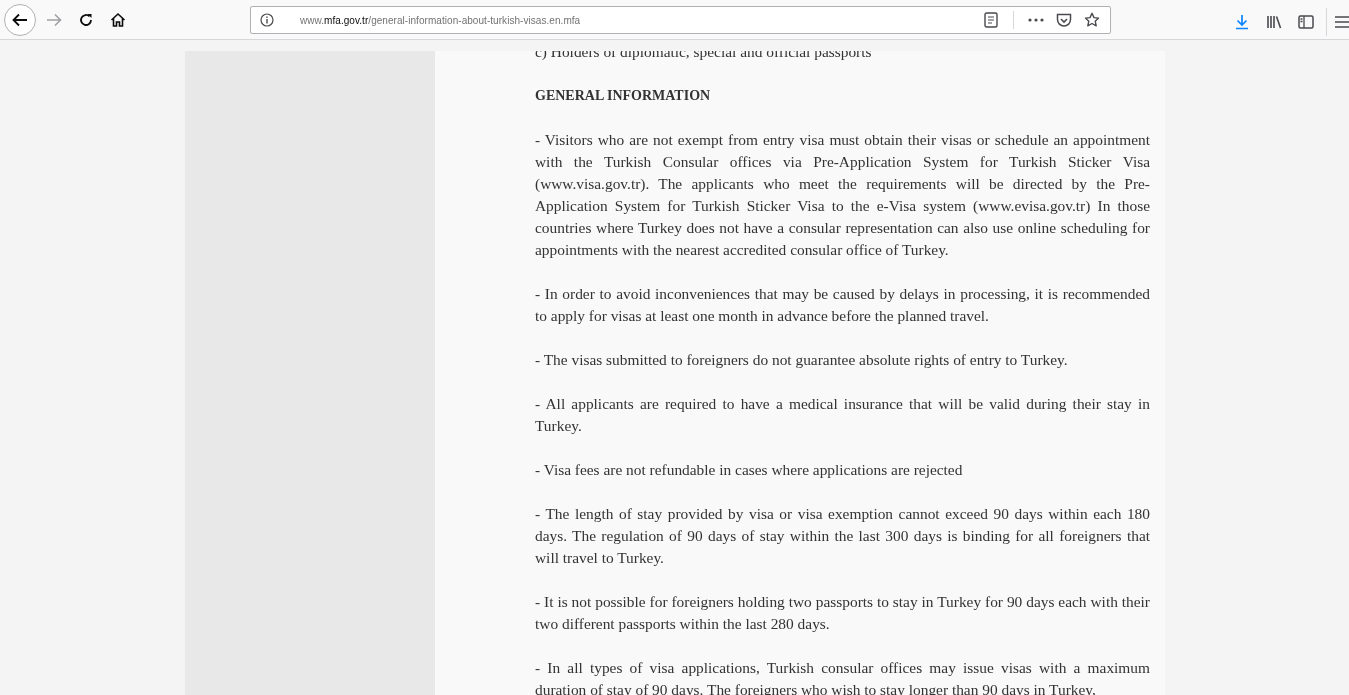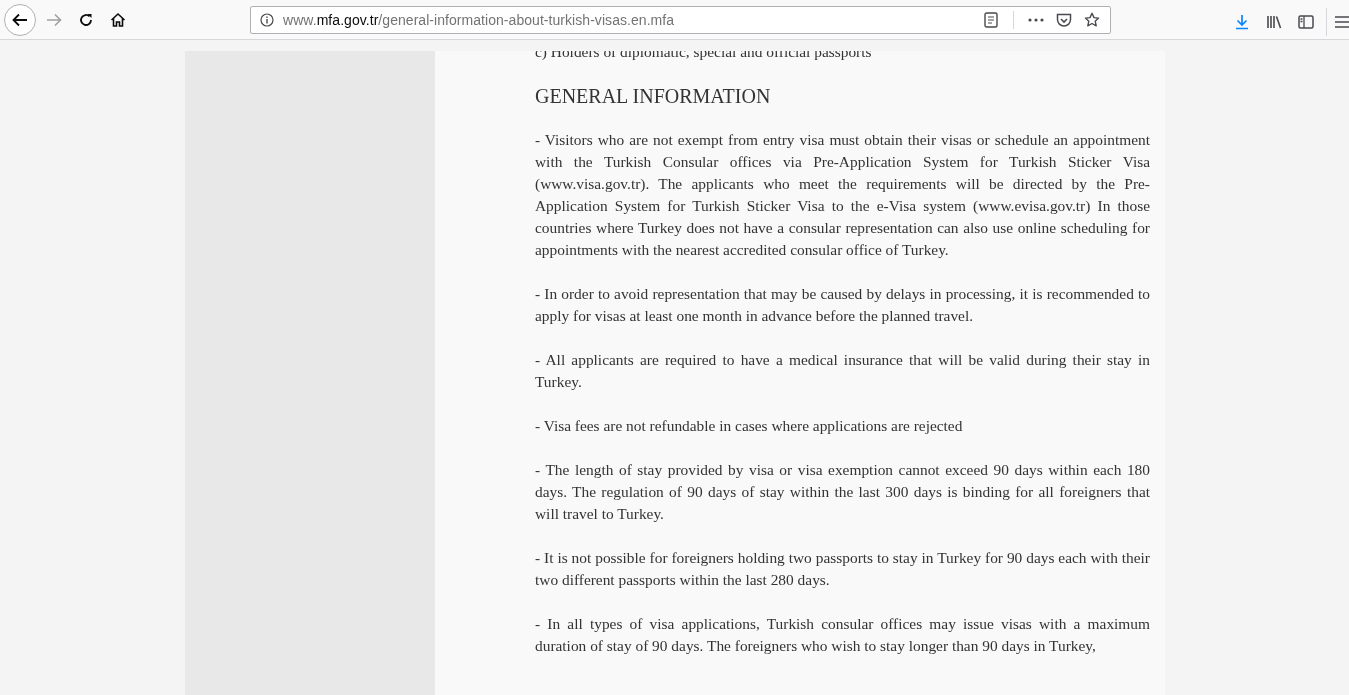--- a/index.html
+++ b/index.html
@@ -8,37 +8,37 @@
   
   .toolbar { position: absolute; top: 0; left: 0; width: 1349px; height: 40px; background: #f9f9fa; border-bottom: 1px solid #d7d7db; }
   .nav-btn { position: absolute; display: flex; align-items: center; justify-content: center; color: #0c0c0d; cursor: pointer; }
   .back-btn { left: 4px; top: 4px; width: 32px; height: 32px; border: 1px solid #b1b1b3; border-radius: 50%; background: #fff; }
   .fwd-btn { left: 42px; top: 8px; width: 24px; height: 24px; color: #a0a0a3; }
   .reload-btn { left: 74px; top: 8px; width: 24px; height: 24px; }
   .home-btn { left: 106px; top: 8px; width: 24px; height: 24px; }
 
   .urlbar { position: absolute; left: 250px; top: 6px; width: 861px; height: 28px; background: #fff; border: 1px solid #b1b1b3; border-radius: 2px; display: flex; align-items: center; }
   .url-info { width: 32px; display: flex; align-items: center; justify-content: center; color: #4a4a4f; }
-  .url-text { font-size: 14px; color: #737373; white-space: nowrap; letter-spacing: 0.05px; }
+  .url-text { font-size: 10px; color: #737373; white-space: nowrap; letter-spacing: 0.05px; margin-left: 17px; }
   .url-domain { color: #0c0c0d; }
   .url-actions { position: absolute; right: 6px; top: 0; height: 26px; display: flex; align-items: center; gap: 4px; }
   .url-act { width: 24px; height: 24px; display: flex; align-items: center; justify-content: center; color: #4a4a4f; cursor: pointer; }
   .url-sep { width: 1px; height: 18px; background: #d7d7db; margin: 0 6px; }
 
   .right-tools { position: absolute; top: 8px; right: 0; display: flex; gap: 8px; align-items: center; }
   .rt { width: 24px; height: 24px; display: flex; align-items: center; justify-content: center; color: #4a4a4f; cursor: pointer; }
   .rt-sep { width: 1px; height: 28px; background: #d7d7db; }
 
   
   .page { position: absolute; top: 41px; left: 0; width: 1349px; height: 654px; background: #f4f4f4; overflow: hidden; margin-top: 10px; }
   .sidebar { position: absolute; left: 185px; top: 0; width: 250px; height: 654px; background: #e8e8e8; }
   .content { position: absolute; left: 435px; top: 0; width: 730px; height: 654px; background: #f9f9f9; }
   .article { position: absolute; left: 100px; top: -10px; width: 615px; font-family: "Liberation Serif", "DejaVu Serif", serif; font-size: 15.4px; line-height: 22px; color: #333; text-align: justify; }
   .article p { margin-bottom: 22px; }
-  .article h3 { font-size: 20px; font-weight: normal; margin: 0 0 22px 0; line-height: 22px; padding-top: 0; }
+  .article h3 { font-size: 14px; font-weight: bold; margin: 0 0 22px 0; line-height: 22px; padding-top: 0; }
 </style>
 </head>
 <body>
 
 <div class="toolbar">
   <div class="nav-btn back-btn">
     <svg width="18" height="18" viewBox="0 0 18 18">
         <path d="M16 9H3M8 3.5L2.5 9 8 14.5" stroke="#0c0c0d" stroke-width="1.8" fill="none"></path>
       </svg>
   </div>
@@ -123,21 +123,22 @@
   </div>
 </div>
 
 <div class="page">
   <div class="sidebar"></div>
   <div class="content">
     <div class="article">
       <p style="margin-bottom:22px;">c) Holders of diplomatic, special and official passports</p>
       <h3>GENERAL INFORMATION</h3>
       <p>- Visitors who are not exempt from entry visa must obtain their visas or schedule an appointment with the Turkish Consular offices via Pre-Application System for Turkish Sticker Visa (www.visa.gov.tr). The applicants who meet the requirements will be directed by the Pre-Application System for Turkish Sticker Visa to the e-Visa system (www.evisa.gov.tr) In those countries where Turkey does not have a consular representation can also use online scheduling for appointments with the nearest accredited consular office of Turkey.</p>
-      <p>- In order to avoid representation that may be caused by delays in processing, it is recommended to apply for visas at least one month in advance before the planned travel.</p>
+      <p>- In order to avoid inconveniences that may be caused by delays in processing, it is recommended to apply for visas at least one month in advance before the planned travel.</p>
+      <p>- The visas submitted to foreigners do not guarantee absolute rights of entry to Turkey.</p>
       <p>- All applicants are required to have a medical insurance that will be valid during their stay in Turkey.</p>
       <p>- Visa fees are not refundable in cases where applications are rejected</p>
       <p>- The length of stay provided by visa or visa exemption cannot exceed 90 days within each 180 days. The regulation of 90 days of stay within the last 300 days is binding for all foreigners that will travel to Turkey.</p>
       <p>- It is not possible for foreigners holding two passports to stay in Turkey for 90 days each with their two different passports within the last 280 days.</p>
       <p>- In all types of visa applications, Turkish consular offices may issue visas with a maximum duration of stay of 90 days. The foreigners who wish to stay longer than 90 days in Turkey,</p>
     </div>
   </div>
 </div>
 
 </body></html>

